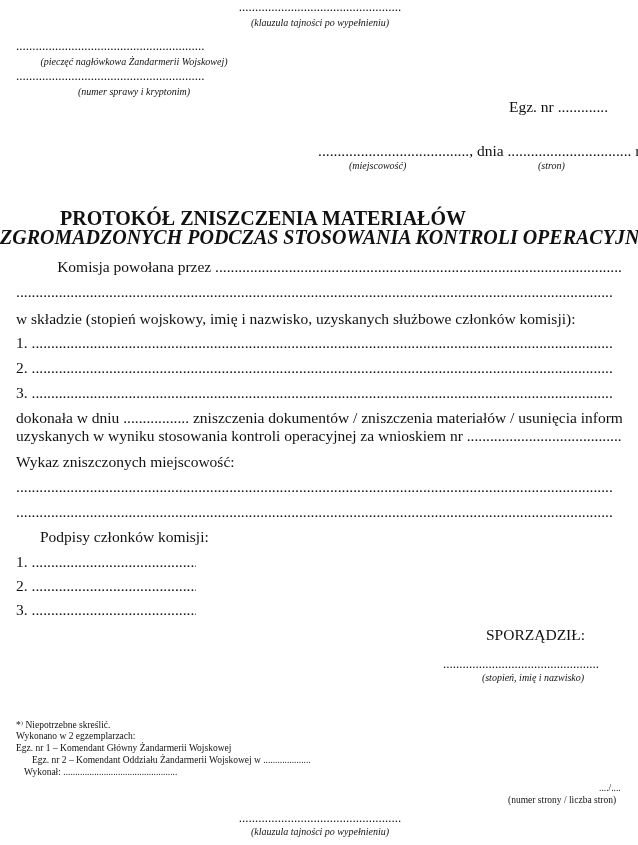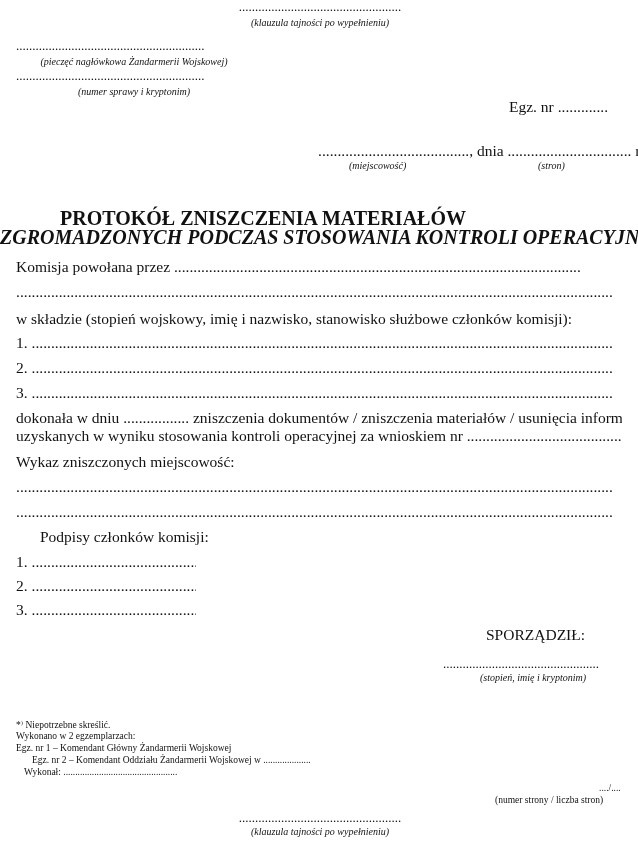--- a/index.html
+++ b/index.html
@@ -29,46 +29,46 @@
 
 <div class="abs body-txt" style="left:509px; top:98px;">Egz. nr .............</div>
 
 <div class="abs body-txt" style="left:318px; top:142px;">......................................., dnia ................................ r.</div>
 <div class="abs small" style="left:349px; top:160px;">(miejscowość)</div>
 <div class="abs small" style="left:538px; top:160px;">(stron)</div>
 
 <div class="abs title" style="top:207px;">PROTOKÓŁ ZNISZCZENIA MATERIAŁÓW</div>
 <div class="abs title" style="top:226px;font-style:italic;">ZGROMADZONYCH PODCZAS STOSOWANIA KONTROLI OPERACYJNEJ</div>
 
-<div class="line-row" style="top:258px;">Komisja powołana przez .........................................................................................................</div>
+<div class="line-row" style="top:258px;text-align:right;">Komisja powołana przez .........................................................................................................</div>
 <div class="line-row" style="top:283px;">..........................................................................................................................................................</div>
-<div class="line-row" style="top:310px;">w składzie (stopień wojskowy, imię i nazwisko, stanowisko służbowe członków komisji):</div>
+<div class="line-row" style="top:310px;">w składzie (stopień wojskowy, imię i nazwisko, uzyskanych służbowe członków komisji):</div>
 <div class="line-row" style="top:334px;">1. ......................................................................................................................................................</div>
 <div class="line-row" style="top:359px;">2. ......................................................................................................................................................</div>
 <div class="line-row" style="top:384px;">3. ......................................................................................................................................................</div>
 
 <div class="line-row" style="top:409px;">dokonała w dniu ................. zniszczenia dokumentów / zniszczenia materiałów / usunięcia informacji *⁾</div>
 <div class="line-row" style="top:427px;">uzyskanych w wyniku stosowania kontroli operacyjnej za wnioskiem nr ...............................................</div>
 
 <div class="line-row" style="top:453px;">Wykaz zniszczonych miejscowość:</div>
 <div class="line-row" style="top:478px;">..........................................................................................................................................................</div>
 <div class="line-row" style="top:503px;">..........................................................................................................................................................</div>
 
 <div class="line-row" style="top:528px;margin-left:24px;">Podpisy członków komisji:</div>
 <div class="line-row" style="top:553px; width:180px;">1. ............................................</div>
 <div class="line-row" style="top:577px; width:180px;">2. ............................................</div>
 <div class="line-row" style="top:601px; width:180px;">3. ............................................</div>
 
 <div class="abs body-txt" style="left:486px; top:626px;">SPORZĄDZIŁ:</div>
 <div class="abs" style="left:443px; top:656px; width:180px; font-size:13px; overflow:hidden;">................................................</div>
-<div class="abs center small" style="left:443px; top:672px; width:180px;">(stopień, imię i kryptonim)</div>
+<div class="abs center small" style="left:443px; top:672px; width:180px;">(stopień, imię i nazwisko)</div>
 
 <div class="abs xs" style="left:16px; top:719px;">*⁾ Niepotrzebne skreślić.</div>
 <div class="abs xs" style="left:16px; top:731px;">Wykonano w 2 egzemplarzach:</div>
 <div class="abs xs" style="left:16px; top:743px;">Egz. nr 1 – Komendant Główny Żandarmerii Wojskowej</div>
 <div class="abs xs" style="left:32px; top:755px;">Egz. nr 2 – Komendant Oddziału Żandarmerii Wojskowej w ....................</div>
 <div class="abs xs" style="left:24px; top:767px;">Wykonał: ................................................</div>
 
 <div class="abs xs" style="left:599px; top:783px;">..../....</div>
-<div class="abs xs" style="left:495px; top:795px;">(numer strony / liczba stron)</div>
+<div class="abs xs" style="left:508px; top:795px;">(numer strony / liczba stron)</div>
 
 <div class="abs center" style="left:232px; top:811px; width:176px; font-size:13px; line-height:14px;">..................................................</div>
 <div class="abs center small" style="left:220px; top:826px; width:200px;">(klauzula tajności po wypełnieniu)</div>
 
 </body></html>

